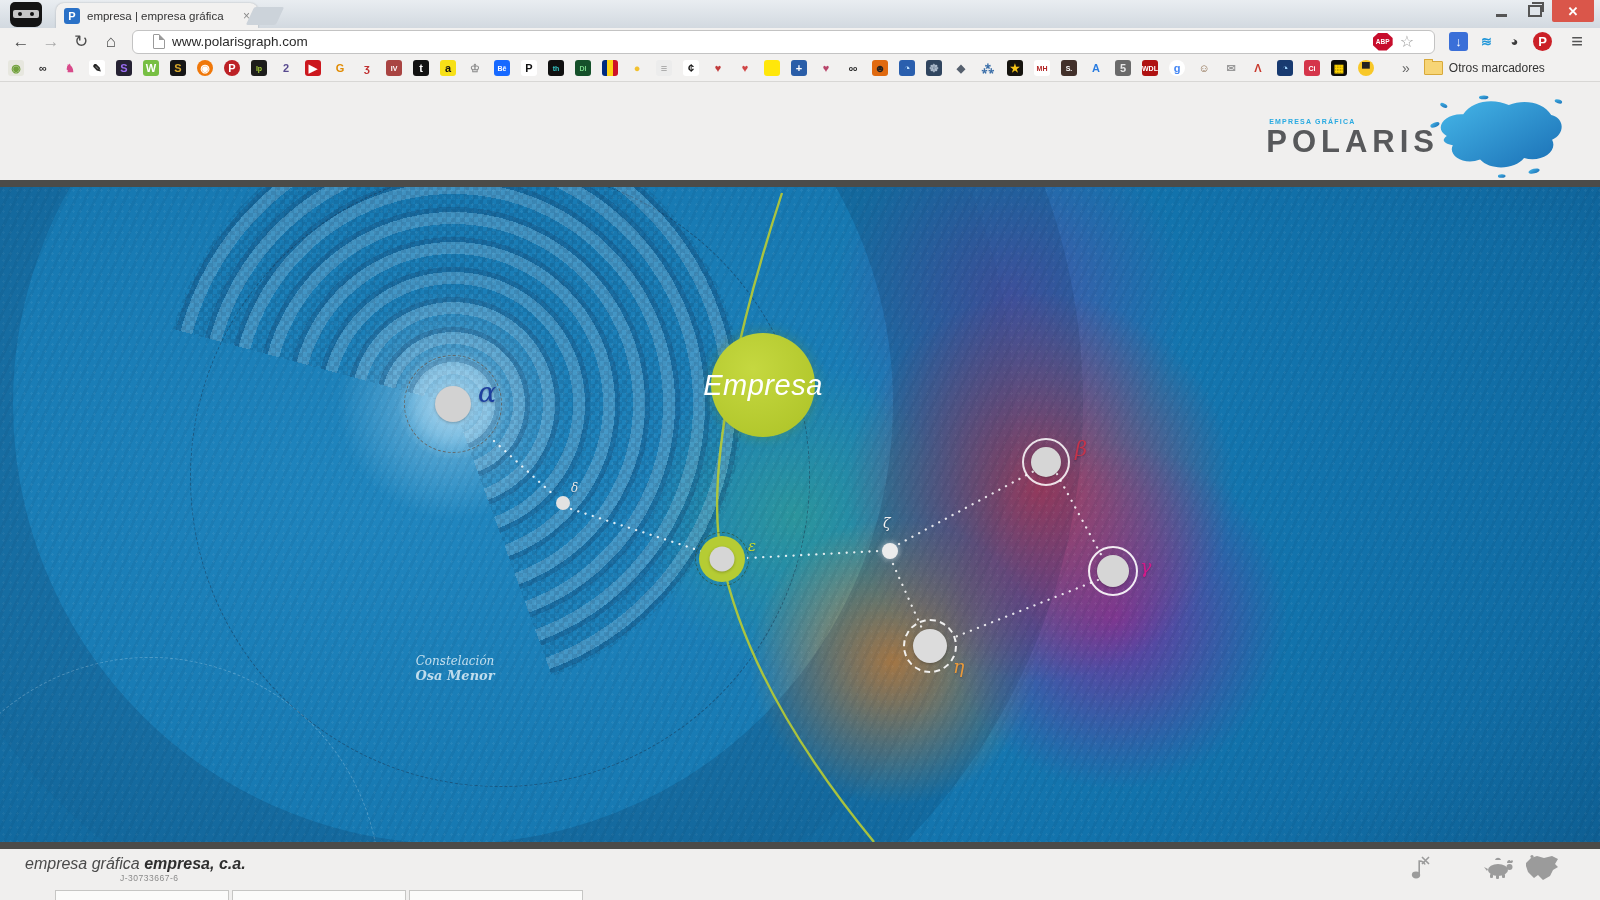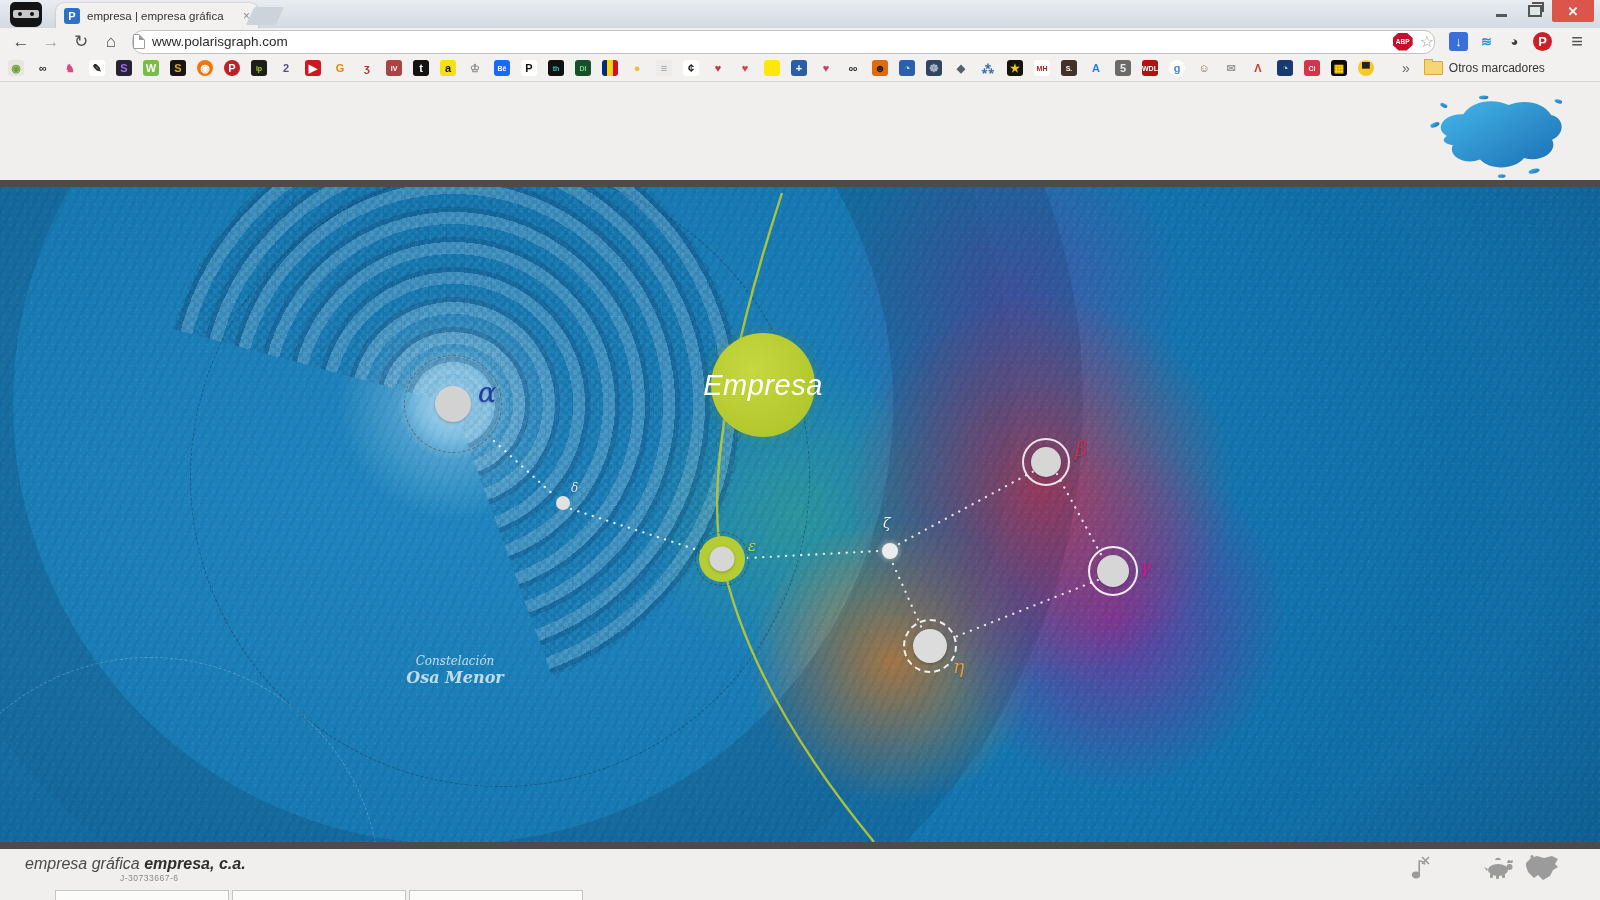--- a/index.html
+++ b/index.html
@@ -17,21 +17,21 @@
   #newtab{position:absolute;left:250px;top:7px;width:30px;height:18px;background:#ccd3da;transform:skewX(-25deg);border-radius:2px;}
   .winbtns{position:absolute;right:6px;top:0;display:flex;align-items:flex-start;}
   .winbtn{width:34px;height:22px;display:flex;align-items:center;justify-content:center;color:#444;font-size:13px;}
   .winbtn.min span{display:block;width:11px;height:3px;background:#555;margin-top:8px;}
   .winbtn.restore b{display:block;width:10px;height:8px;border:2px solid #555;position:relative;background:#e0e5ea;}
   .winbtn.restore b:before{content:'';position:absolute;left:2px;top:-5px;width:10px;height:8px;border:2px solid #555;border-bottom:none;border-left:none;}
   .winbtn.close{background:#da564a;color:#fff;width:42px;border-radius:0 0 2px 2px;font-weight:bold;}
   #toolbar{position:absolute;left:0;top:28px;width:1600px;height:27px;background:#f2f1f0;display:flex;align-items:center;gap:4px;padding:0 8px;box-sizing:border-box;}
   .navbtn{width:26px;height:24px;display:flex;align-items:center;justify-content:center;font-size:17px;color:#4d4d4d;border-radius:3px;}
   .navbtn.disabled{color:#a9a9a9;}
-  #addressbar{flex:1;height:22px;background:#fff;border:1px solid #c3c3c3;border-radius:11px;display:flex;align-items:center;padding:0 0;gap:7px;margin:0 4px;}
+  #addressbar{flex:1;height:22px;background:#fff;border:1px solid #c3c3c3;border-radius:6px;display:flex;align-items:center;padding:0 20px;gap:7px;margin:0 4px;}
   .docicon{width:10px;height:13px;border:1px solid #9a9a9a;border-radius:1px;position:relative;background:#fff;flex:none;}
   .docicon:after{content:'';position:absolute;top:-1px;right:-1px;border:3px solid;border-color:#fff #fff #9a9a9a #9a9a9a;}
   #url{font-size:13.5px;color:#2a2a2a;flex:1;}
   .abp{flex:none;background:#c70d2c;color:#fff;font-size:6.5px;font-weight:bold;width:20px;height:18px;display:flex;align-items:center;justify-content:center;clip-path:polygon(30% 0,70% 0,100% 30%,100% 70%,70% 100%,30% 100%,0 70%,0 30%);}
   .bstar{flex:none;font-size:16px;color:#9a9a9a;}
   #ext-strip{display:flex;align-items:center;gap:9px;margin:0 6px;}
   .ext{width:19px;height:19px;border-radius:3px;display:flex;align-items:center;justify-content:center;font-weight:bold;font-size:13px;}
   .menubtn{font-size:20px;color:#555;width:30px;text-align:center;}
   #bookmarksbar{position:absolute;left:0;top:55px;width:1600px;height:27px;background:#f2f1f0;border-bottom:1px solid #d8d7d5;display:flex;align-items:center;padding:0 8px;box-sizing:border-box;}
   #bookmarks-strip{display:flex;align-items:center;gap:11px;overflow:hidden;width:1376px;}
@@ -100,21 +100,21 @@
   #lab-delta{left:571px;top:294px;font-size:12px;}
   #lab-epsilon{left:748px;top:350px;font-size:15px;}
   #lab-zeta{left:883px;top:328px;font-size:14px;}
   #lab-eta{left:953px;top:468px;font-size:19px;}
   #empresa-bubble{position:absolute;left:711px;top:146px;width:104px;height:104px;border-radius:50%;
     background:radial-gradient(circle at 40% 35%, #c5d840, #b2c72c 75%);display:flex;align-items:center;justify-content:center;
     box-shadow:0 0 14px rgba(120,150,20,.35);}
   #empresa-bubble .txt{color:#fff;font-size:29px;font-style:italic;font-weight:300;letter-spacing:.5px;}
   #caption{position:absolute;left:380px;top:468px;width:150px;text-align:center;color:rgba(232,244,250,.8);font-family:"DejaVu Serif",serif;font-style:italic;line-height:1.15;}
   #caption .l1{font-size:12px;}
-  #caption .l2{font-size:16px;font-weight:bold;}
+  #caption .l2{font-size:13px;font-weight:bold;}
   
   #footer{position:absolute;left:0;top:849px;width:1600px;height:51px;background:#f0efee;}
   #footer .company{position:absolute;left:25px;top:6px;font-style:italic;color:#4a4a4a;font-size:16px;}
   #footer .company b{color:#2e2e2e;}
   #footer .rif{position:absolute;left:120px;top:24px;font-size:8.5px;color:#8a8a8a;letter-spacing:.5px;}
   .footicon{position:absolute;top:3px;width:40px;height:32px;display:flex;align-items:center;justify-content:center;}
   #icon-music{right:160px;} #icon-turtle{right:80px;} #icon-map{right:38px;}
   .cutbox{position:absolute;bottom:0;height:9px;width:172px;background:#fbfbfa;border:1px solid #c6c6c4;border-bottom:none;}
 </style>
 </head>
@@ -220,20 +220,24 @@
     </div>
   <span id="bm-overflow">»</span>
   <div id="other-bm">
     <span class="folder"></span>
     <span class="lbl">Otros marcadores</span>
   </div>
 </div>
 
 <div id="siteheader">
   <div id="logo">
+    <div class="text">
+      <div class="tagline">EMPRESA GRÁFICA</div>
+      <div class="name">POLARIS</div>
+    </div>
     <svg width="145" height="86" viewBox="0 0 150 90" style="transform:rotate(-2deg)">
       <defs>
           <linearGradient id="spl" x1="0" y1="0" x2="1" y2="1">
         <stop offset="0" stop-color="#45b6e8"></stop>
             <stop offset="1" stop-color="#1a6fb5"></stop>
       </linearGradient>
         </defs>
       <path fill="url(#spl)" d="M22 42 C8 34 20 18 40 20 C50 6 72 4 88 12 C104 6 124 10 132 24 C146 28 146 44 132 50 C138 62 120 74 102 68 C92 80 66 80 56 68 C38 74 22 62 28 52 C18 50 16 46 22 42 Z"></path>
       <ellipse fill="url(#spl)" cx="10" cy="30" rx="5" ry="2.4" transform="rotate(-20 10 30)"></ellipse>
       <ellipse fill="url(#spl)" cx="20" cy="10" rx="4" ry="2" transform="rotate(28 20 10)"></ellipse>

